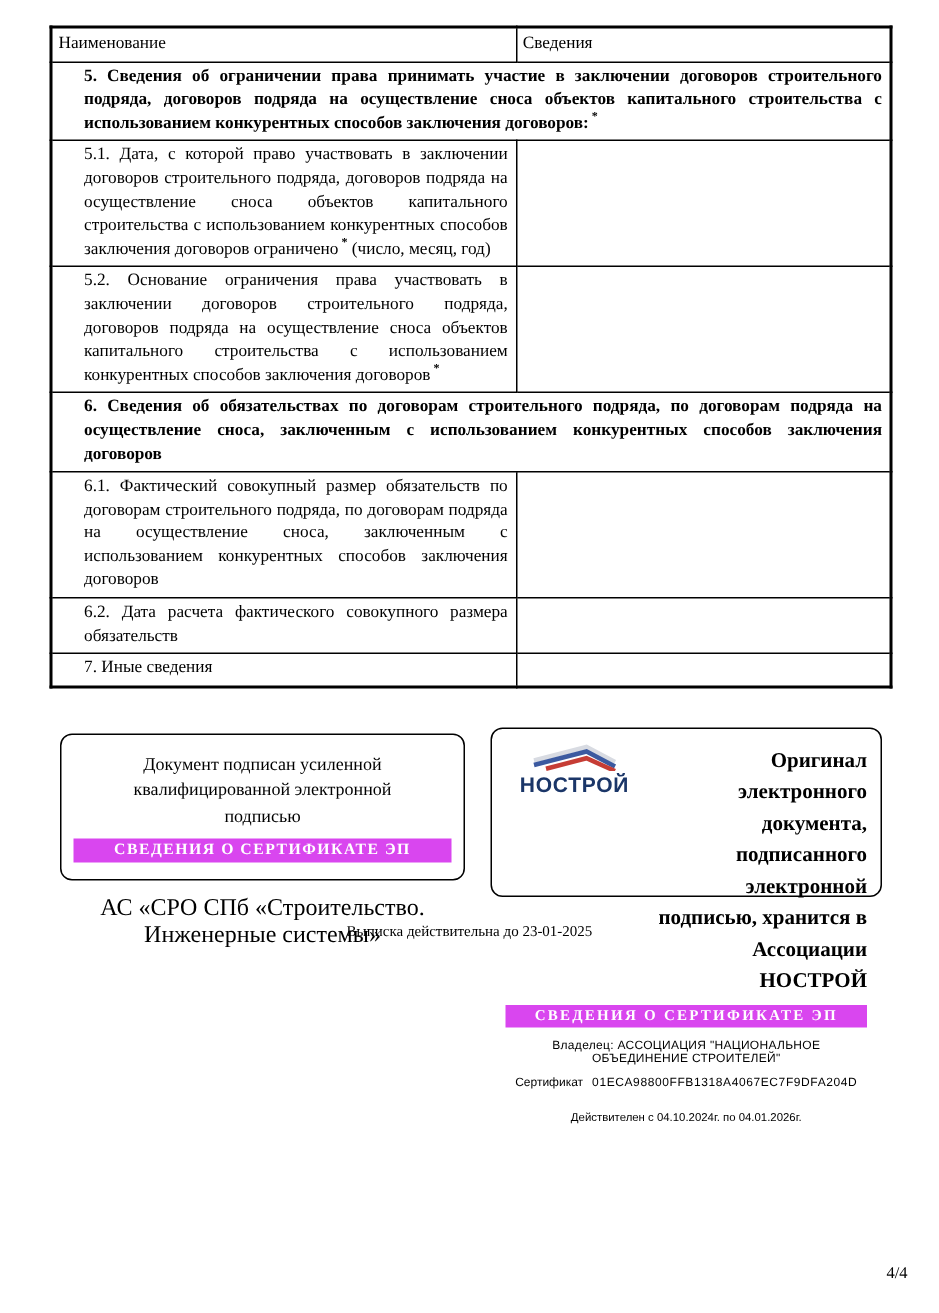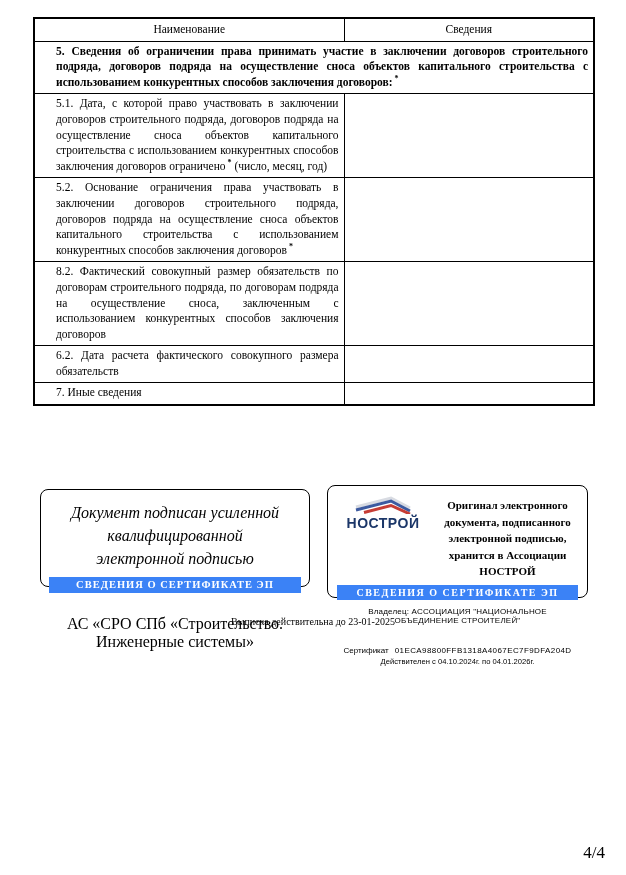--- a/index.html
+++ b/index.html
@@ -26,21 +26,20 @@
   }
   table.doc-table td {
     border: 1px solid #000;
     vertical-align: top;
     font-size: 11.5px;
     line-height: 15.6px;
     padding: 2px 5px 3px 21px;
     text-align: justify;
   }
   table.doc-table td.hdr-cell {
-    text-align: center;
     padding: 3px 4px;
   }
   table.doc-table td.section-cell { font-weight: bold; }
   table.doc-table sup {
     font-size: 8px;
     line-height: 0;
     vertical-align: super;
     margin-left: 2px;
     font-weight: bold;
   }
@@ -52,26 +51,25 @@
     border-radius: 8px;
     background: #fff;
   }
   .stamp-left {
     left: 40px; top: 489px;
     width: 270px; height: 98px;
     text-align: center;
   }
   .stamp-left .sig-line {
     padding: 11px 26px 0 26px;
-    font-size: 16px;
+    font-size: 12px;
     line-height: 1.45;
-    font-style: italic;
   }
   .black-bar {
-    background: #3b82f6;
+    background: #d946ef;
     color: #fff;
     font-weight: bold;
     text-align: center;
   }
   .stamp-left .black-bar {
     margin: 6px 8px 0 8px;
     font-size: 10.5px;
     letter-spacing: 1px;
     padding: 2px 0 3px 0;
   }
@@ -101,63 +99,63 @@
   .logo-text {
     font-family: "Liberation Sans", sans-serif;
     font-weight: bold;
     font-size: 14px;
     letter-spacing: 0.5px;
     color: #1b3668;
     margin-top: 1px;
   }
   .origin-text {
     flex: 1 1 auto;
-    font-size: 11px;
+    font-size: 14px;
     font-weight: bold;
     line-height: 1.5;
-    text-align: center;
+    text-align: right;
     padding-top: 4px;
   }
   .stamp-right .black-bar {
     margin-top: 5px;
     font-size: 10px;
     letter-spacing: 1.5px;
     padding: 2px 0;
   }
   .owner-line {
     margin-top: 7px;
     font-family: "Liberation Sans", sans-serif;
     font-size: 8px;
     letter-spacing: 0.2px;
   }
   .cert-line {
-    margin-top: 21px;
+    margin-top: 7px;
     font-family: "Liberation Sans", sans-serif;
     font-size: 8px;
   }
   .cert-line .cert-value { margin-left: 6px; letter-spacing: 0.4px; }
   .valid-line {
-    margin-top: 2px;
+    margin-top: 14px;
     font-family: "Liberation Sans", sans-serif;
     font-size: 7.6px;
   }
 
   
   .validity-note {
     position: absolute;
     left: 0; right: 0;
     top: 616px;
     text-align: center;
     font-size: 10px;
   }
   .page-number {
     position: absolute;
     right: 21px;
     top: 843px;
-    font-size: 17px;
+    font-size: 11px;
   }
 </style>
 </head>
 <body>
 
 <div class="page">
 
   <table class="doc-table">
     <colgroup>
         <col style="width:310px">
@@ -177,23 +175,26 @@
         <td><span>5.1. Дата, с которой право участвовать в заключении договоров строительного подряда, договоров подряда на осуществление сноса объектов капитального строительства с использованием конкурентных способов заключения договоров ограничено</span><sup>*</sup> <span>(число, месяц, год)</span></td>
         <td></td>
       </tr>
 
       <tr>
         <td><span>5.2. Основание ограничения права участвовать в заключении договоров строительного подряда, договоров подряда на осуществление сноса объектов капитального строительства с использованием конкурентных способов заключения договоров</span><sup>*</sup></td>
         <td></td>
       </tr>
 
 
-
-      <tr>
-        <td>8.2. Фактический совокупный размер обязательств по договорам строительного подряда, по договорам подряда на осуществление сноса, заключенным с использованием конкурентных способов заключения договоров</td>
+      <tr>
+        <td class="section-cell" colspan="2">6. Сведения об обязательствах по договорам строительного подряда, по договорам подряда на осуществление сноса, заключенным с использованием конкурентных способов заключения договоров</td>
+      </tr>
+
+      <tr>
+        <td>6.1. Фактический совокупный размер обязательств по договорам строительного подряда, по договорам подряда на осуществление сноса, заключенным с использованием конкурентных способов заключения договоров</td>
         <td></td>
       </tr>
 
       <tr>
         <td>6.2. Дата расчета фактического совокупного размера обязательств</td>
         <td></td>
       </tr>
 
       <tr>
         <td>7. Иные сведения</td>

